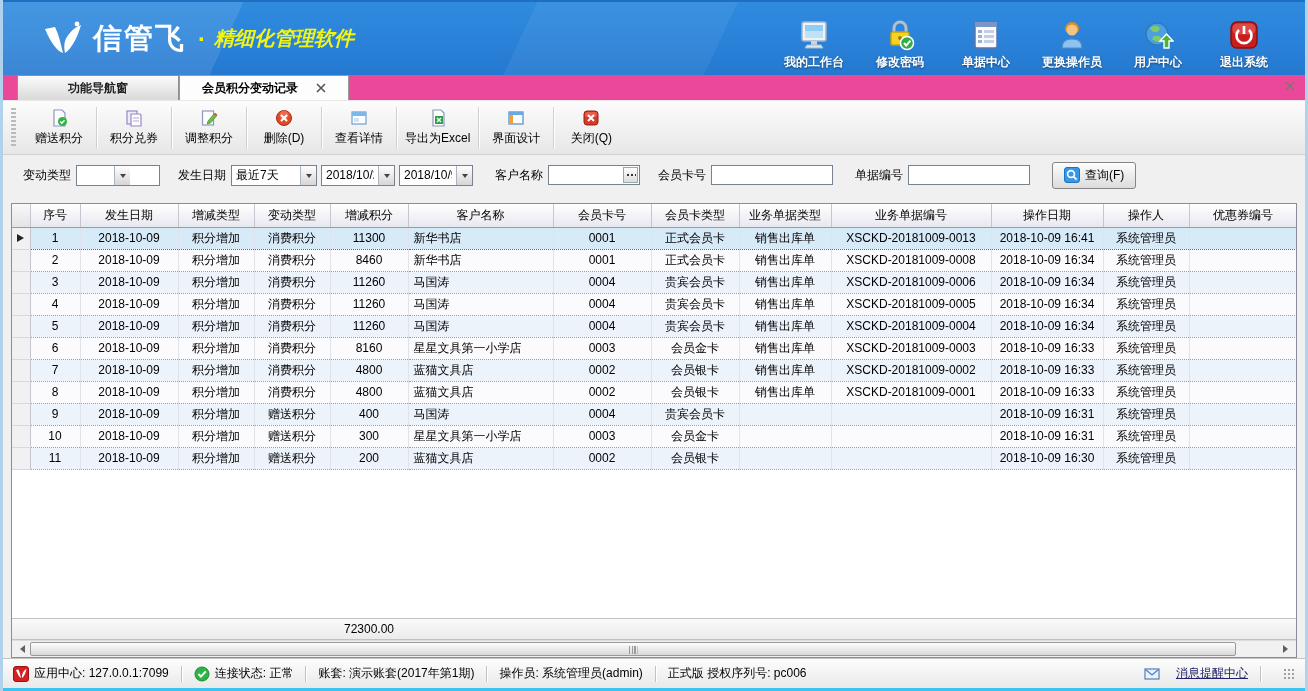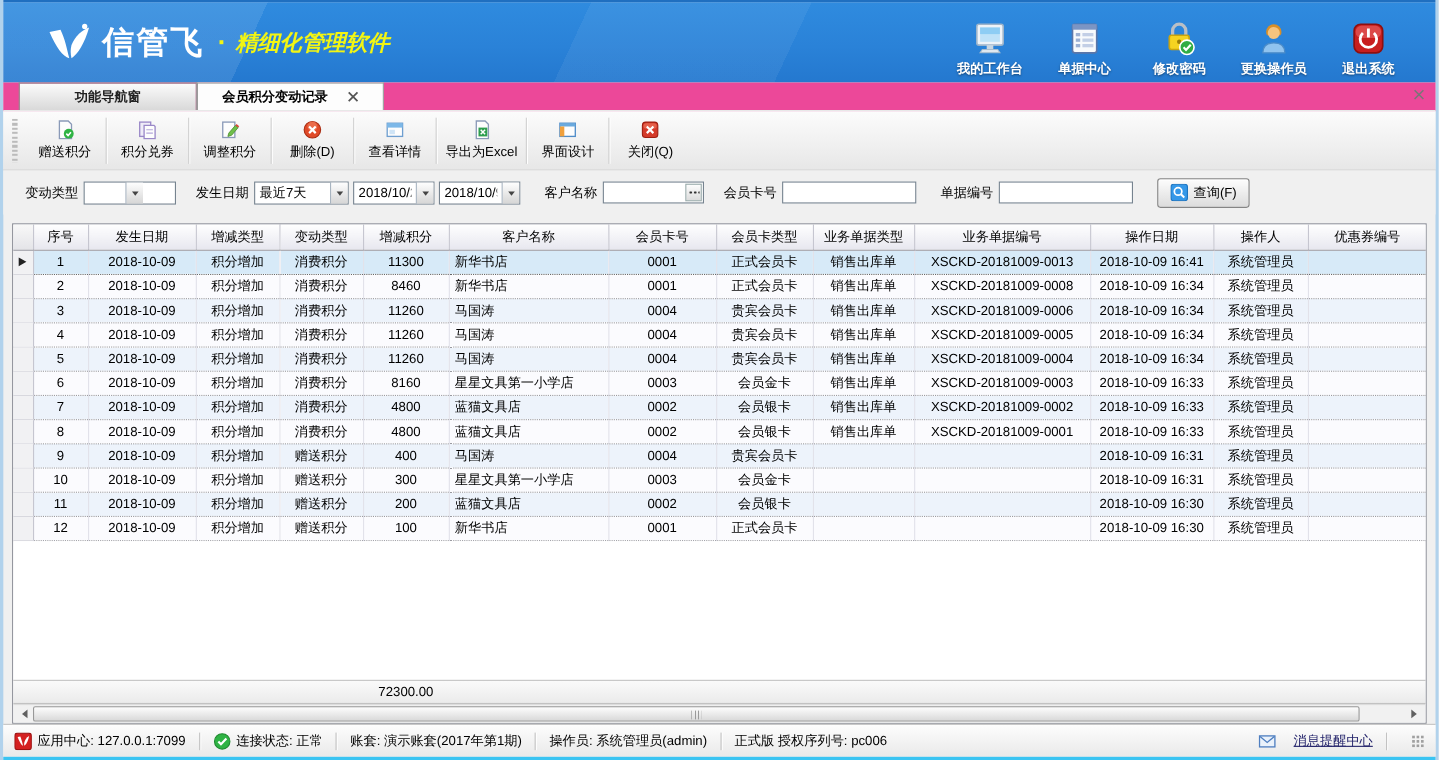--- a/index.html
+++ b/index.html
@@ -134,48 +134,57 @@
           <rect x="4" y="3" width="24" height="19" rx="2" fill="#eef3f8" stroke="#9db4ca" stroke-width="1.5"></rect>
           <rect x="7" y="6" width="18" height="13" fill="#bfe2f8"></rect>
           <rect x="7" y="6" width="18" height="6" fill="#8ecdf4"></rect>
           <rect x="13" y="22" width="6" height="4" fill="#c9d6e2"></rect>
           <path d="M9 26 H23 L25 29 H7 Z" fill="#dfe8f0" stroke="#a8bccd" stroke-width="1"></path>
         </svg>
         <span class="nav-label">我的工作台</span>
       </div>
       <div class="nav-item">
         <svg viewBox="0 0 32 32">
+          <path d="M10 13 V9 a6 6 0 0 1 12 0 v4" fill="none" stroke="#b9bfc6" stroke-width="3"></path>
+          <rect x="7" y="13" width="18" height="13" rx="2" fill="#f5d321" stroke="#c9a410" stroke-width="1.5"></rect>
+          <circle cx="16" cy="19" r="2" fill="#9a7d08"></circle>
+          <circle cx="23" cy="24" r="6.5" fill="#31ad44" stroke="#fff" stroke-width="1.5"></circle>
+          <path d="M20 24 l2.2 2.4 L26.5 21.6" fill="none" stroke="#fff" stroke-width="2"></path>
+        </svg>
+        <span class="nav-label">修改密码</span>
+      </div>
+      <div class="nav-item">
+        <svg viewBox="0 0 32 32">
           <rect x="5" y="3" width="22" height="26" rx="2" fill="#f8fafc" stroke="#5b76a8" stroke-width="1.5"></rect>
           <rect x="5" y="3" width="22" height="5" fill="#7c95c4"></rect>
           <rect x="8" y="11" width="4" height="3" fill="#9db1d4"></rect>
             <rect x="14" y="11" width="10" height="3" fill="#c3cfe6"></rect>
           <rect x="8" y="16" width="4" height="3" fill="#9db1d4"></rect>
             <rect x="14" y="16" width="10" height="3" fill="#c3cfe6"></rect>
           <rect x="8" y="21" width="4" height="3" fill="#9db1d4"></rect>
             <rect x="14" y="21" width="10" height="3" fill="#c3cfe6"></rect>
         </svg>
         <span class="nav-label">单据中心</span>
       </div>
       <div class="nav-item">
         <svg viewBox="0 0 32 32">
-          <path d="M10 13 V9 a6 6 0 0 1 12 0 v4" fill="none" stroke="#b9bfc6" stroke-width="3"></path>
-          <rect x="7" y="13" width="18" height="13" rx="2" fill="#f5d321" stroke="#c9a410" stroke-width="1.5"></rect>
-          <circle cx="16" cy="19" r="2" fill="#9a7d08"></circle>
-          <circle cx="23" cy="24" r="6.5" fill="#31ad44" stroke="#fff" stroke-width="1.5"></circle>
-          <path d="M20 24 l2.2 2.4 L26.5 21.6" fill="none" stroke="#fff" stroke-width="2"></path>
-        </svg>
-        <span class="nav-label">修改密码</span>
-      </div>
-      <div class="nav-item">
-        <svg viewBox="0 0 32 32">
           <path d="M9 10 a7 7 0 0 1 14 0 q0 2 -1 3 H10 q-1 -1 -1 -3" fill="#d88f28"></path>
           <circle cx="16" cy="11" r="5.5" fill="#f6c47e"></circle>
           <path d="M6 29 q0 -9 10 -9 q10 0 10 9 Z" fill="#8fc3ef" stroke="#4c8cc8" stroke-width="1.2"></path>
         </svg>
         <span class="nav-label">更换操作员</span>
+      </div>
+      <div class="nav-item">
+        <svg viewBox="0 0 32 32">
+          <circle cx="15" cy="15" r="11" fill="#4c9fe0" stroke="#2d77b8" stroke-width="1.2"></circle>
+          <path d="M8 9 q5 -4 9 -1 q2 3 -2 5 q-5 1 -7 -4" fill="#7fca6a"></path>
+          <path d="M10 20 q4 4 9 2 q2 -3 -2 -5 q-6 -1 -7 3" fill="#7fca6a"></path>
+          <path d="M22 29 v-7 h-4 l6.5 -7 l6.5 7 h-4 v7 Z" fill="#49b43a" stroke="#fff" stroke-width="1.4"></path>
+        </svg>
+        <span class="nav-label">用户中心</span>
       </div>
       <div class="nav-item">
         <svg viewBox="0 0 32 32">
           <rect x="3" y="3" width="26" height="26" rx="6" fill="#c81e1e" stroke="#8f0f0f" stroke-width="1.5"></rect>
           <rect x="4.5" y="4.5" width="23" height="11" rx="5" fill="#e15454" opacity="0.8"></rect>
           <path d="M11 11 a7.5 7.5 0 1 0 10 0" fill="none" stroke="#fff" stroke-width="2.6"></path>
           <line x1="16" y1="7" x2="16" y2="15" stroke="#fff" stroke-width="2.6"></line>
         </svg>
         <span class="nav-label">退出系统</span>
       </div>
@@ -530,36 +539,20 @@
             <td>200</td>
             <td>蓝猫文具店</td>
             <td>0002</td>
             <td>会员银卡</td>
             <td></td>
             <td></td>
             <td>2018-10-09 16:30</td>
             <td>系统管理员</td>
             <td></td>
           </tr>
-          <tr>
-            <td class="sel"></td>
-            <td>12</td>
-            <td>2018-10-09</td>
-            <td>积分增加</td>
-            <td>赠送积分</td>
-            <td>100</td>
-            <td>新华书店</td>
-            <td>0001</td>
-            <td>正式会员卡</td>
-            <td></td>
-            <td></td>
-            <td>2018-10-09 16:30</td>
-            <td>系统管理员</td>
-            <td></td>
-          </tr>
         </tbody>
     </table>
     <div class="grid-spacer"></div>
     <div class="summaryrow">
       <span class="summary-val">72300.00</span>
     </div>
     <div class="hscroll">
       <span class="hs-arrow hs-left">
           <span class="tri-l"></span>
         </span>

